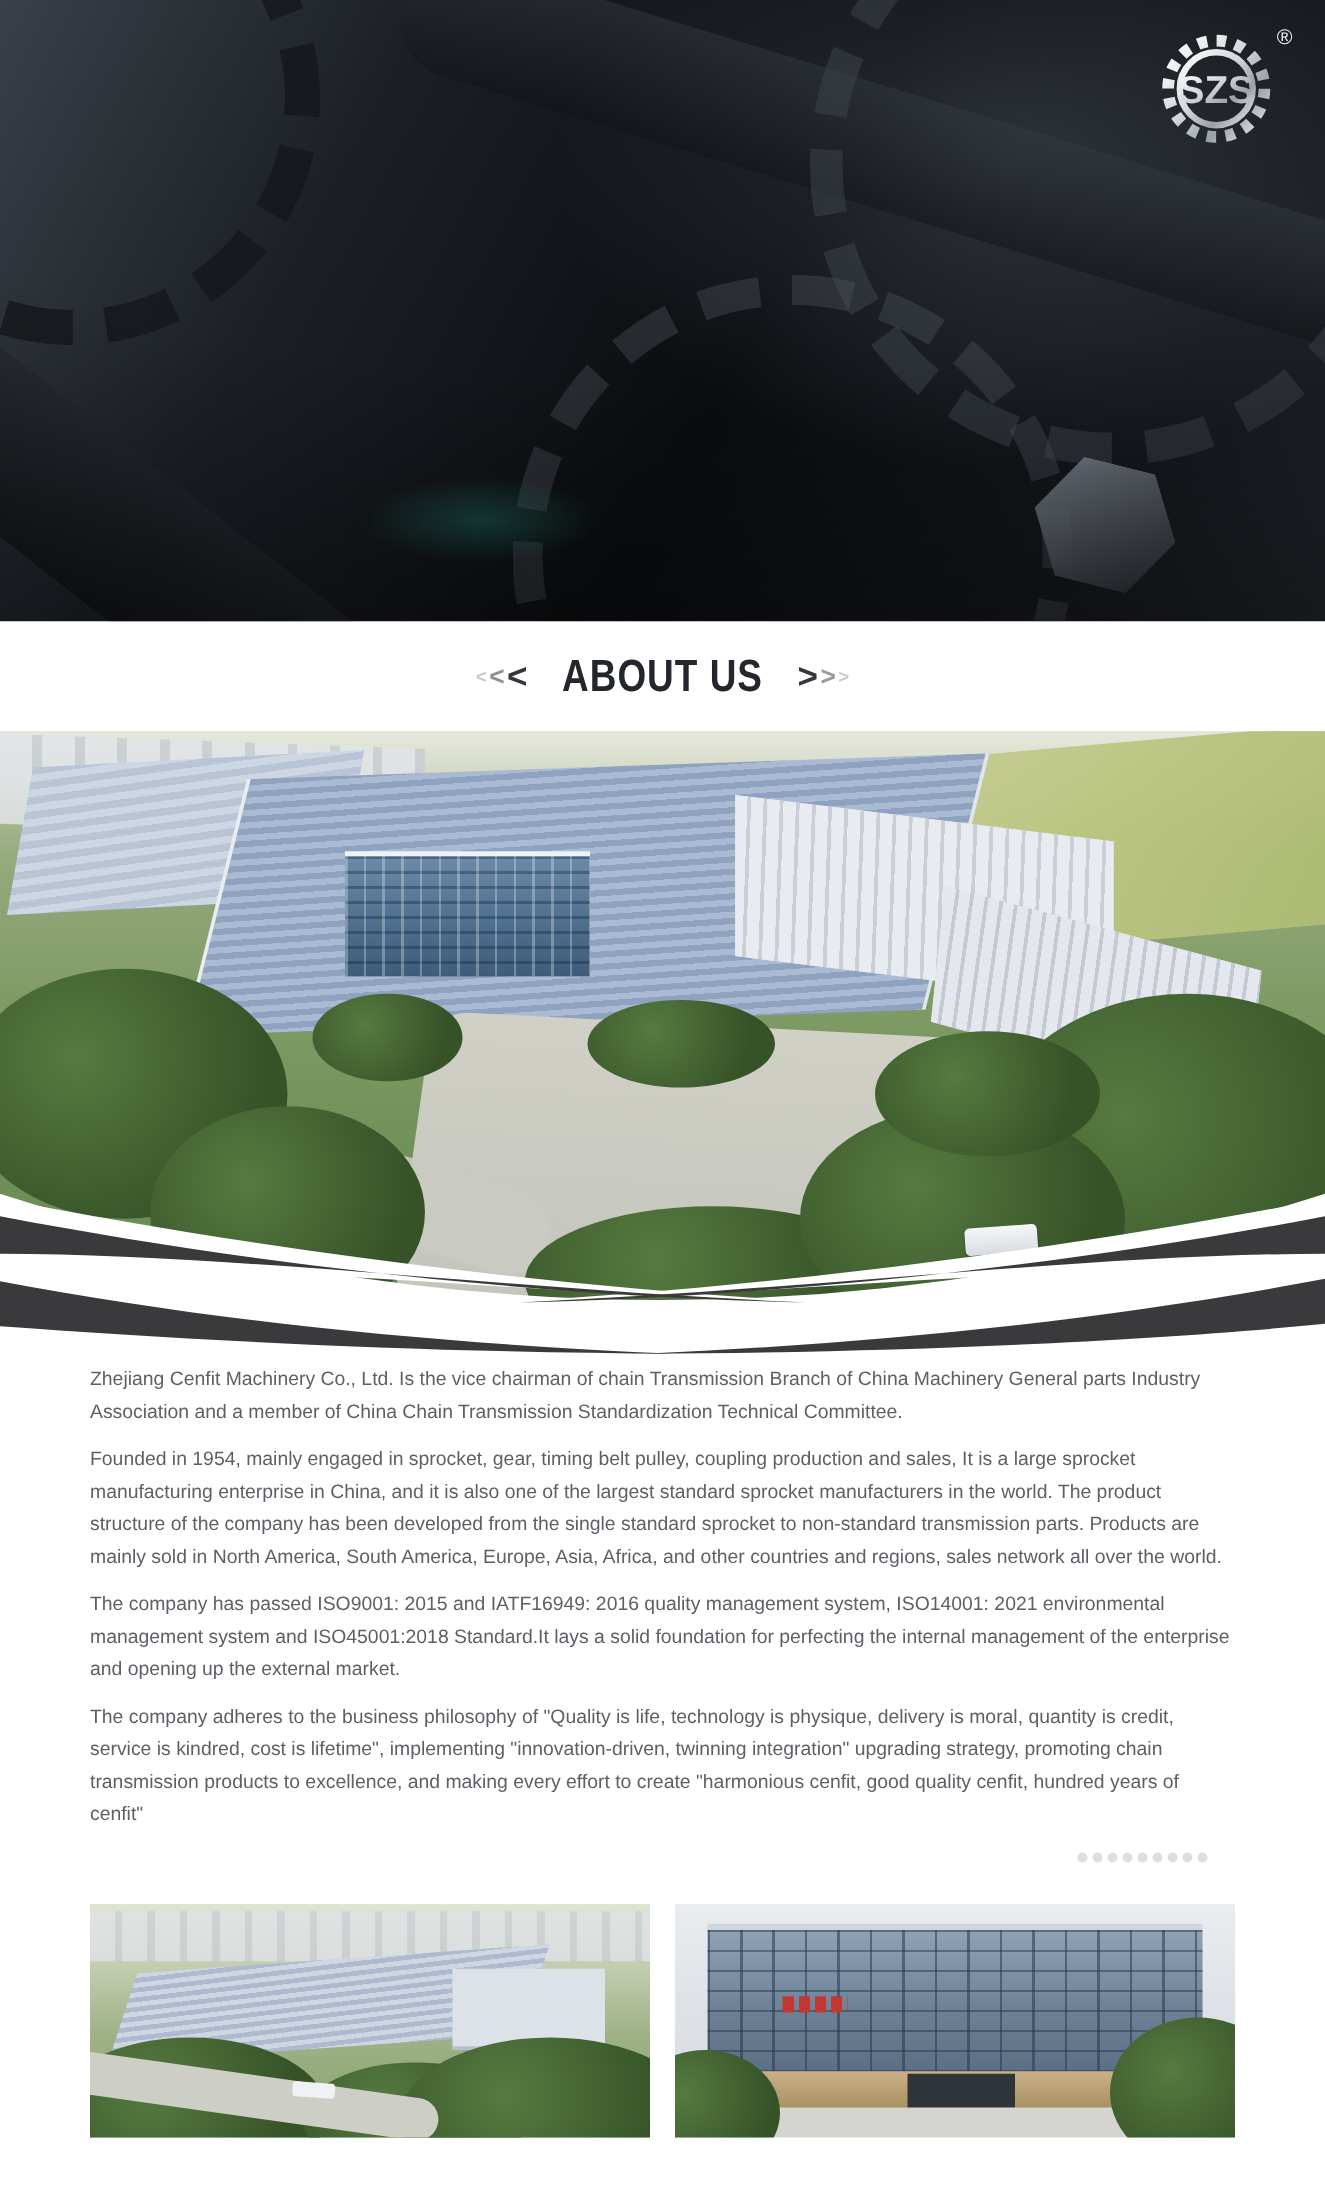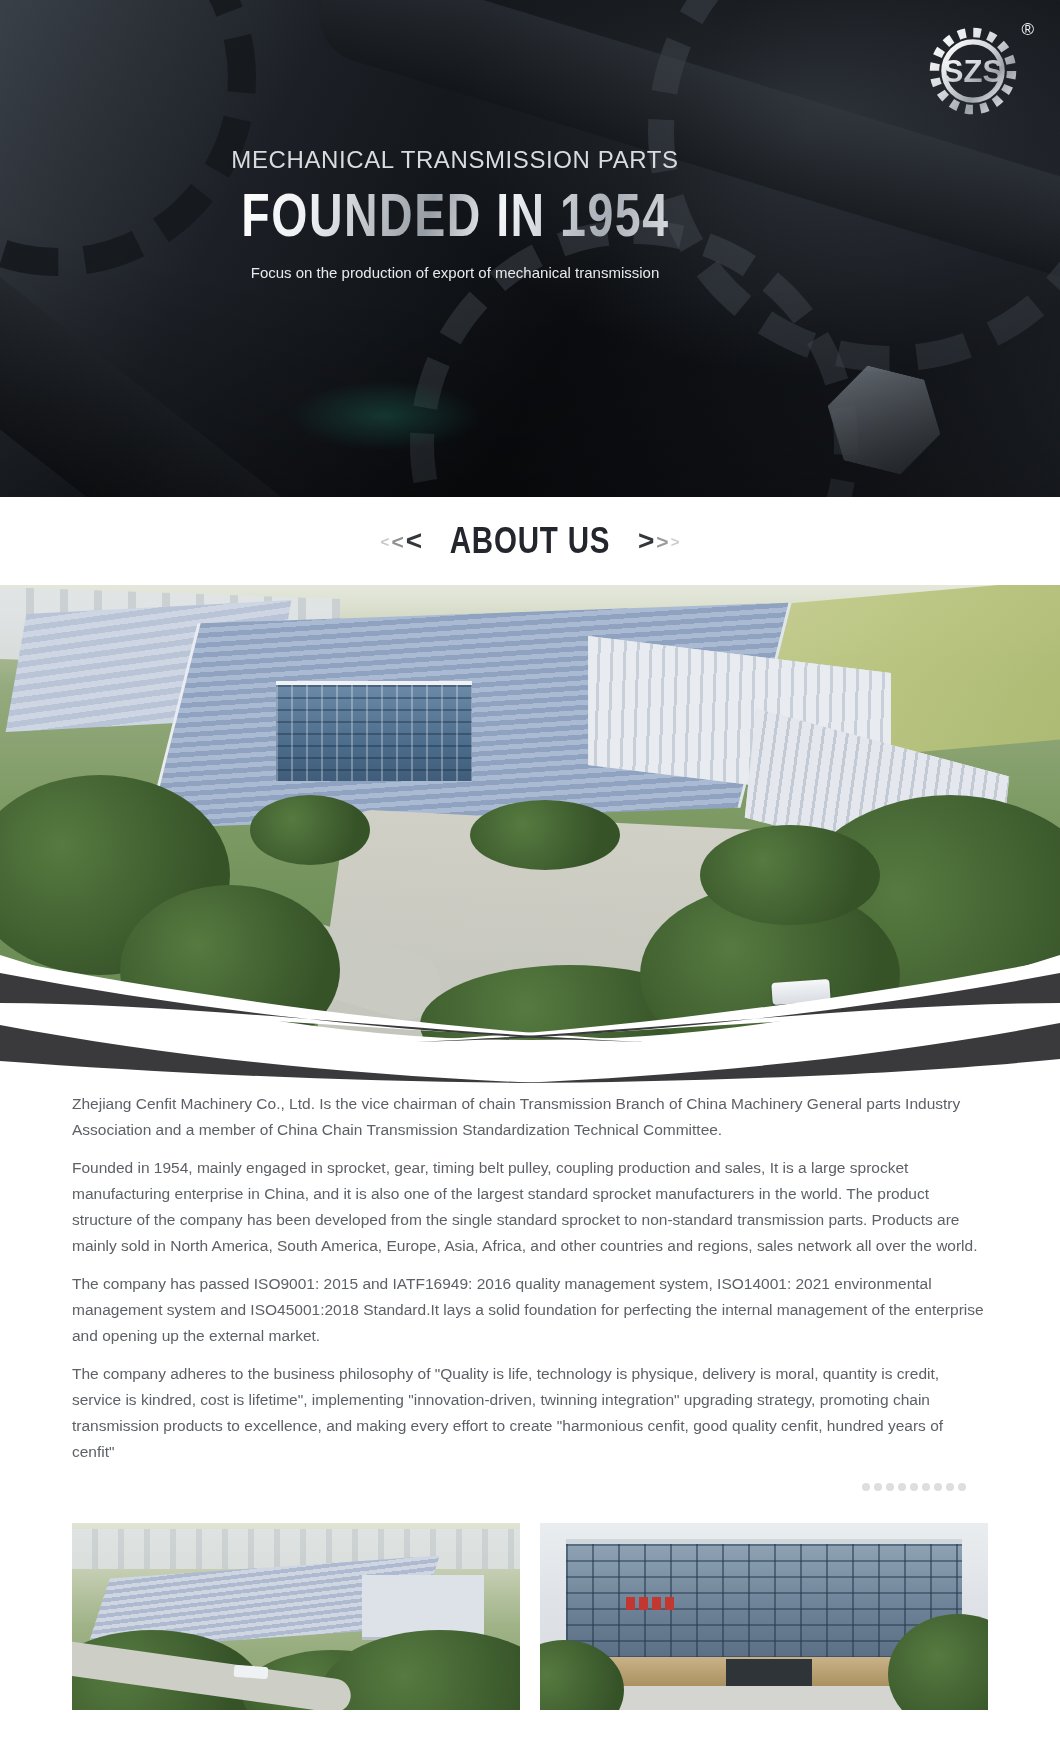--- a/index.html
+++ b/index.html
@@ -150,25 +150,20 @@
             <stop offset="1" stop-color="#eceef0"></stop>
           </linearGradient>
         </defs>
         <circle cx="50" cy="50" r="41" fill="none" stroke="url(#silver)" stroke-width="10" stroke-dasharray="8.1 8"></circle>
         <circle cx="50" cy="50" r="31" fill="none" stroke="url(#silver)" stroke-width="5.5"></circle>
         <text x="50" y="62" text-anchor="middle" font-family="Liberation Sans, sans-serif" font-size="33" font-weight="bold" fill="url(#silver)">SZS</text>
       </svg>
       <span class="reg">®</span>
     </div>
 
-    <div class="hero-text">
-      <div class="hero-kicker">MECHANICAL TRANSMISSION PARTS</div>
-      <div><h1 class="hero-title">FOUNDED IN 1954</h1></div>
-      <div class="hero-sub">Focus on the production of export of mechanical transmission</div>
-    </div>
   </header>
 
   <section class="about-head">
     <span class="chev cl1">&lt;</span>
     <span class="chev cl2">&lt;</span>
     <span class="chev cl3">&lt;</span>
     <h2 class="about-title">ABOUT US</h2>
     <span class="chev cr1">&gt;</span>
     <span class="chev cr2">&gt;</span>
     <span class="chev cr3">&gt;</span>

